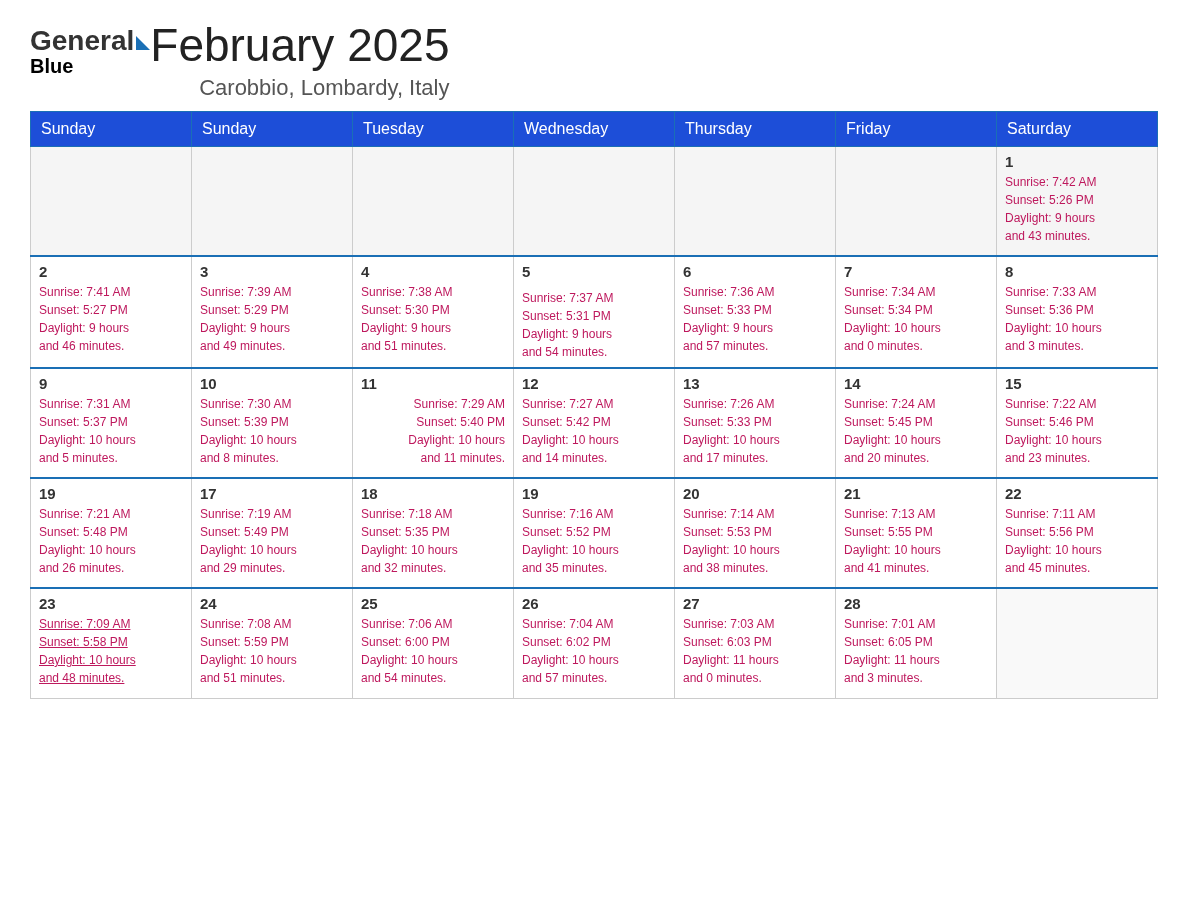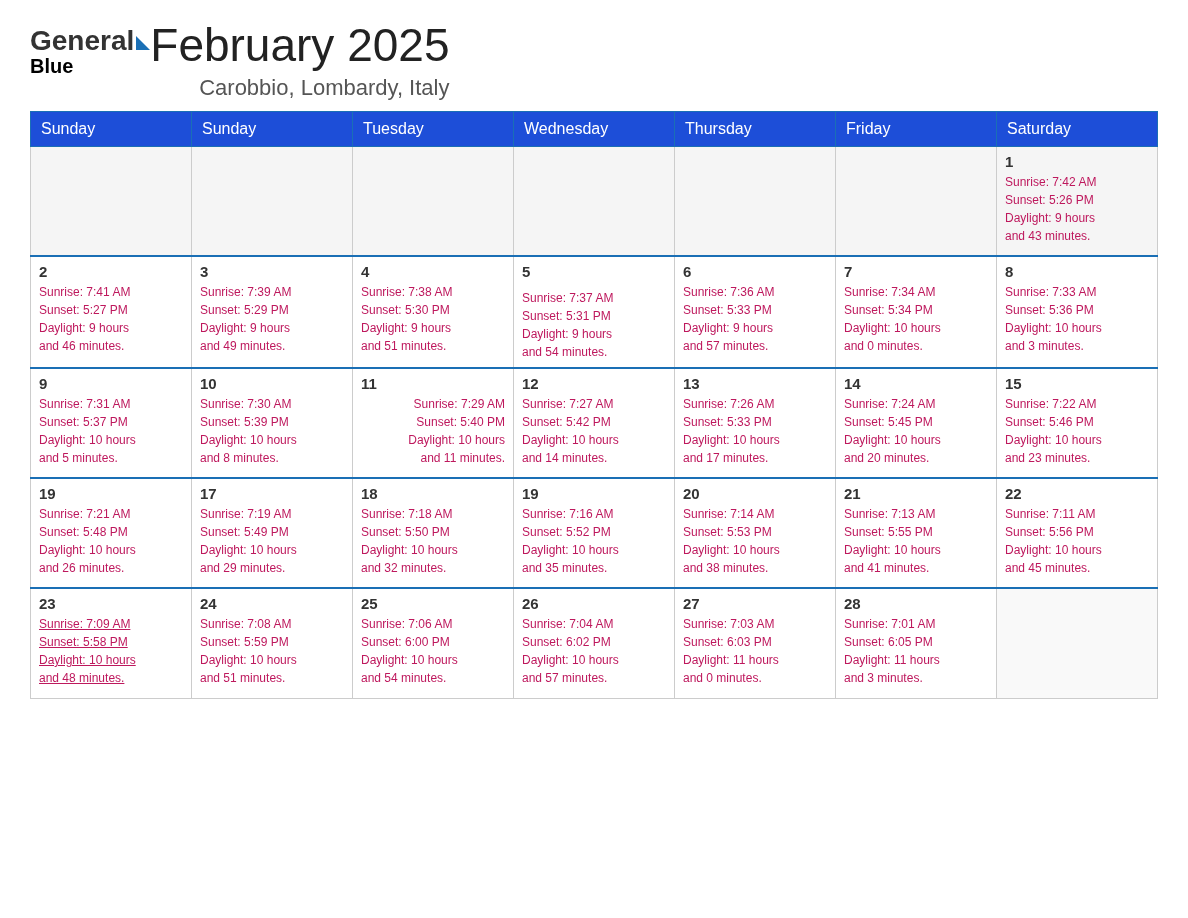--- a/index.html
+++ b/index.html
@@ -261,21 +261,21 @@
         <td>
           <span class="day-num">17</span>
           <div class="day-info" style="white-space: pre-line;">Sunrise: 7:19 AM
 Sunset: 5:49 PM
 Daylight: 10 hours
 and 29 minutes.</div>
         </td>
         <td>
           <span class="day-num">18</span>
           <div class="day-info" style="white-space: pre-line;">Sunrise: 7:18 AM
-Sunset: 5:50 PM
+Sunset: 5:35 PM
 Daylight: 10 hours
 and 32 minutes.</div>
         </td>
         <td>
           <span class="day-num">19</span>
           <div class="day-info" style="white-space: pre-line;">Sunrise: 7:16 AM
 Sunset: 5:52 PM
 Daylight: 10 hours
 and 35 minutes.</div>
         </td>

